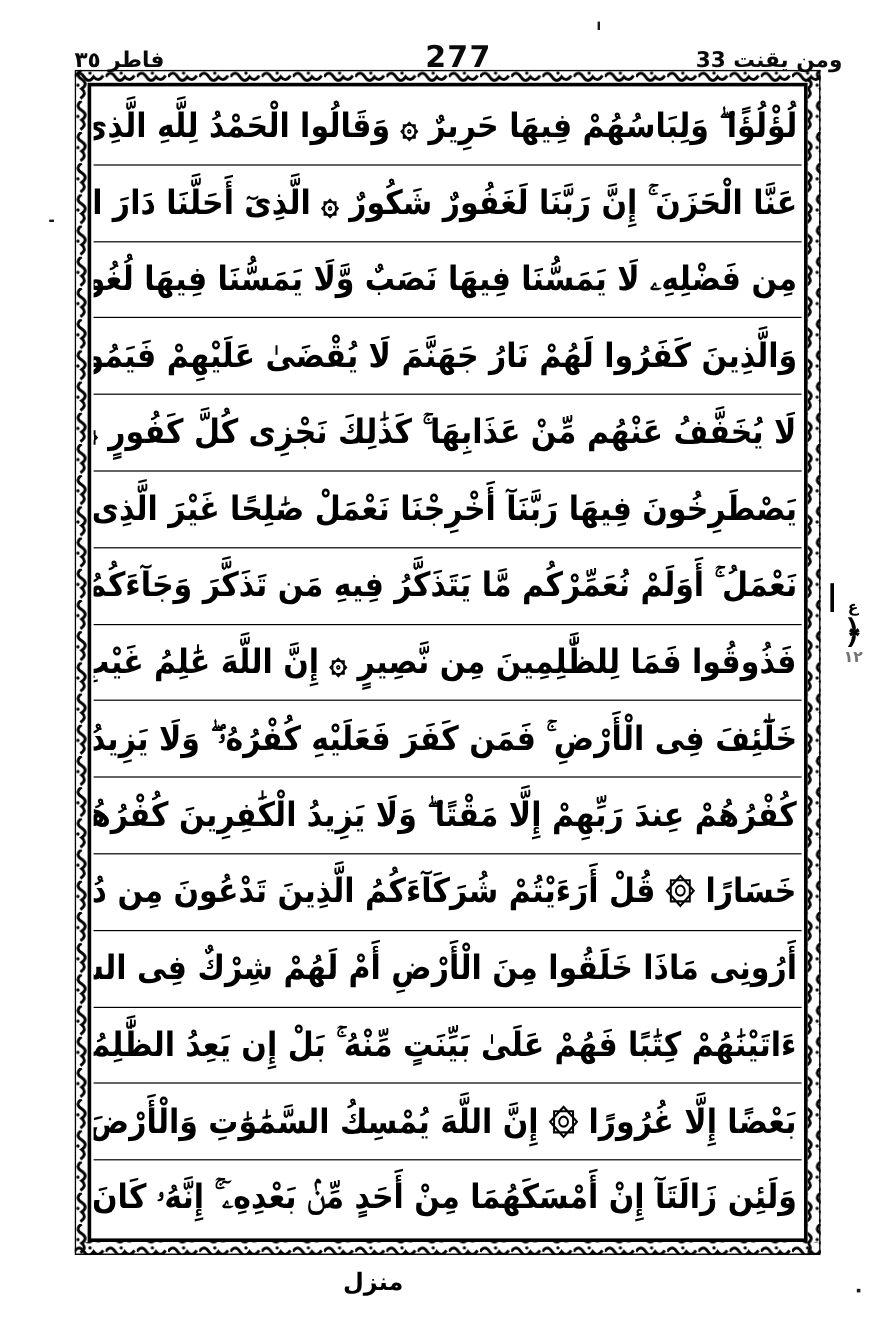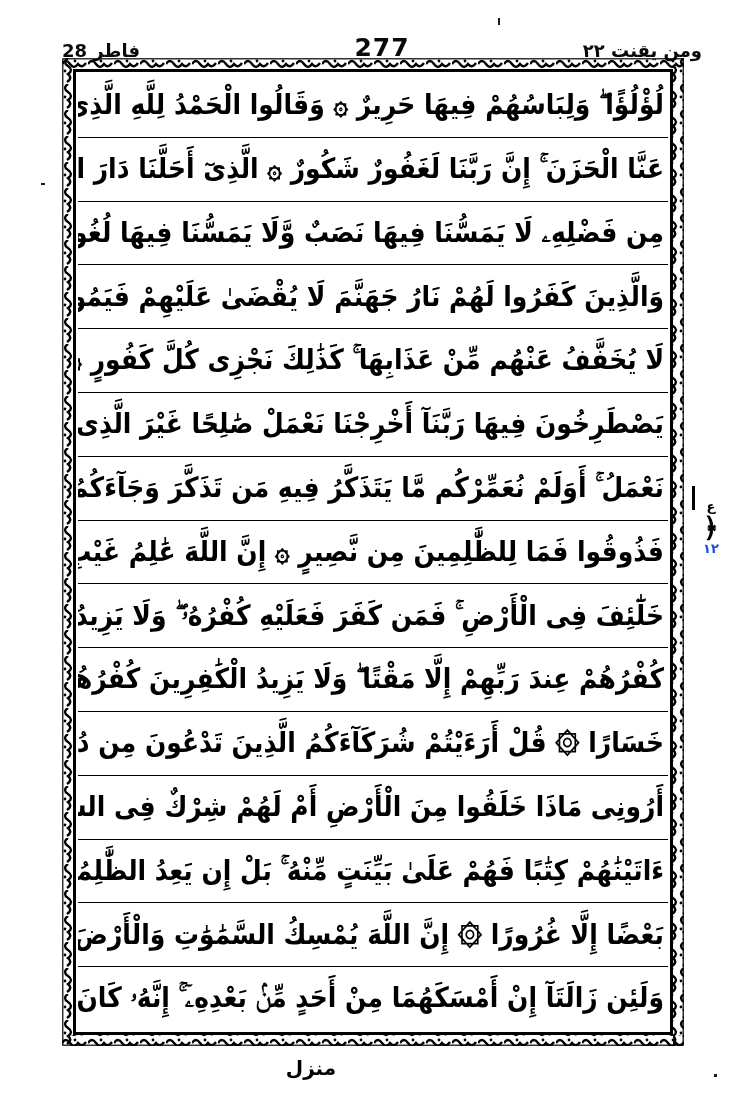--- a/index.html
+++ b/index.html
@@ -126,21 +126,21 @@
     position: absolute;
     top: 500px;
     left: 694px;
     width: 34px;
     text-align: center;
     direction: rtl;
     line-height: 1.05;
   }
   .ruku-top  { font-size: 13px; font-weight: 700; color:#000; }
   .ruku-mid  { font-size: 27px; font-weight: 700; color:#000; }
-  .ruku-bot  { font-size: 13px; font-weight: 700; color:#1d4ed8; }
+  .ruku-bot  { font-size: 13px; font-weight: 700; color:#737373; }
 
   
   .margin-tick {
     position: absolute;
     left: 692px;
     top: 486px;
     width: 3px;
     height: 24px;
     background: #000;
   }
@@ -163,23 +163,23 @@
 
   
   .speck { position:absolute; background:#1a1a1a; }
 </style>
 </head>
 <body>
 
 <div class="page">
 
   <div class="header">
-    <div class="header-item header-right">ومن يقنت ٢٢</div>
+    <div class="header-item header-right">ومن يقنت 33</div>
     <div class="header-item page-number">277</div>
-    <div class="header-item header-left">فاطر 28</div>
+    <div class="header-item header-left">فاطر ٣٥</div>
   </div>
 
   <div class="frame">
 
     <svg class="frame-orn" viewBox="0 0 622 988" preserveAspectRatio="none">
       <defs>
         <pattern id="wavyH" x="0" y="0" width="26" height="11" patternUnits="userSpaceOnUse">
           <path d="M0 6 Q 4 0 8 6 T 16 6 Q 20 11 24 5" stroke="#000" stroke-width="2.4" fill="none"></path>
           <circle cx="13" cy="3" r="1.4" fill="#000"></circle>
         </pattern>

